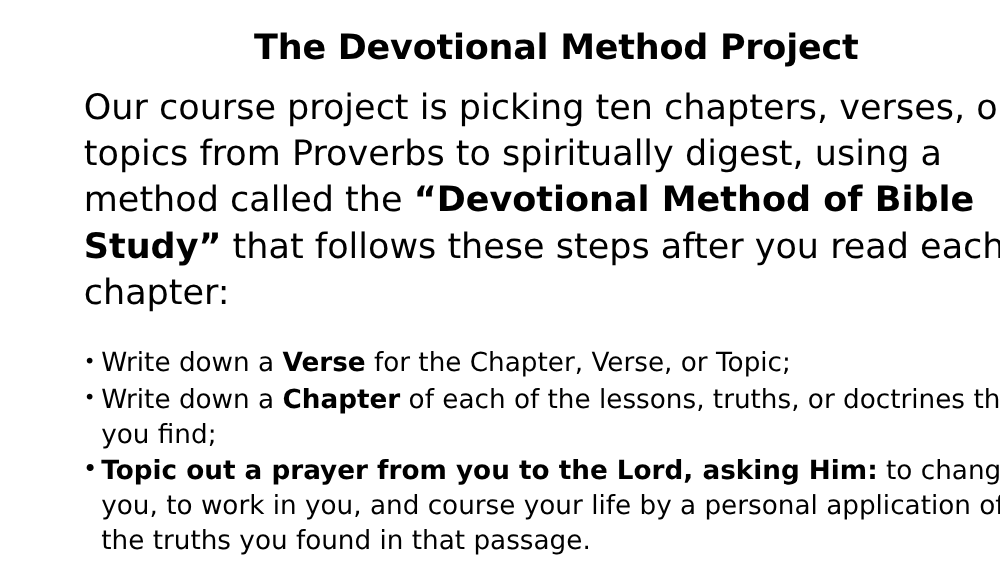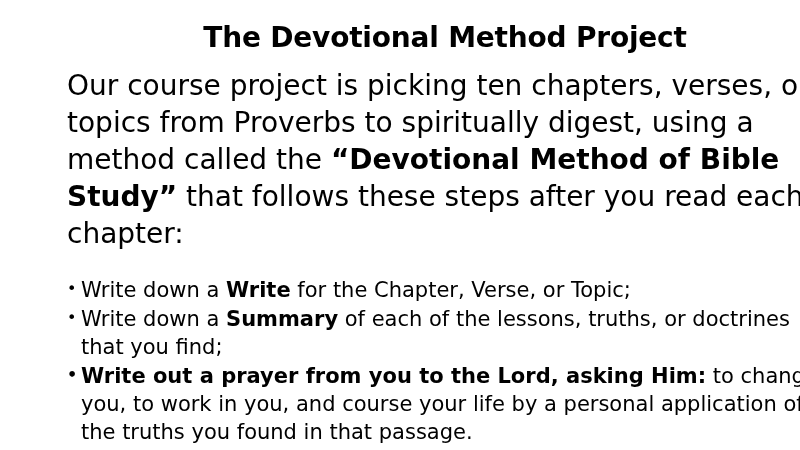--- a/index.html
+++ b/index.html
@@ -65,21 +65,21 @@
 <body>
 
 <div class="slide">
 
   <h1 class="slide-title">The Devotional Method Project</h1>
 
   <p class="intro"><span>Our course project is picking ten chapters, verses, or topics from Proverbs to spiritually digest, using a method called the </span><span class="b">“Devotional Method of Bible Study”</span><span> that follows these steps after you read each chapter:</span></p>
 
   <ul class="bullets">
 
-    <li class="bullet"><span>Write down a </span><span class="b">Write</span><span> for the Chapter, Verse, or Topic;</span></li>
+    <li class="bullet"><span>Write down a </span><span class="b">Verse</span><span> for the Chapter, Verse, or Topic;</span></li>
 
-    <li class="bullet"><span>Write down a </span><span class="b">Summary</span><span> of each of the lessons, truths, or doctrines that you find;</span></li>
+    <li class="bullet"><span>Write down a </span><span class="b">Chapter</span><span> of each of the lessons, truths, or doctrines that you find;</span></li>
 
-    <li class="bullet strong"><span>Write out a prayer from you to the Lord, asking Him:</span><span class="n"> to </span><span class="n u">change</span><span class="n"> you, to </span><span class="n u">work in</span><span class="n"> you, and </span><span class="n u">course</span><span class="n"> your life by a personal application of the truths you found in that passage.</span></li>
+    <li class="bullet strong"><span>Topic out a prayer from you to the Lord, asking Him:</span><span class="n"> to </span><span class="n u">change</span><span class="n"> you, to </span><span class="n u">work in</span><span class="n"> you, and </span><span class="n u">course</span><span class="n"> your life by a personal application of the truths you found in that passage.</span></li>
 
   </ul>
 
 </div>
 
 </body></html>

